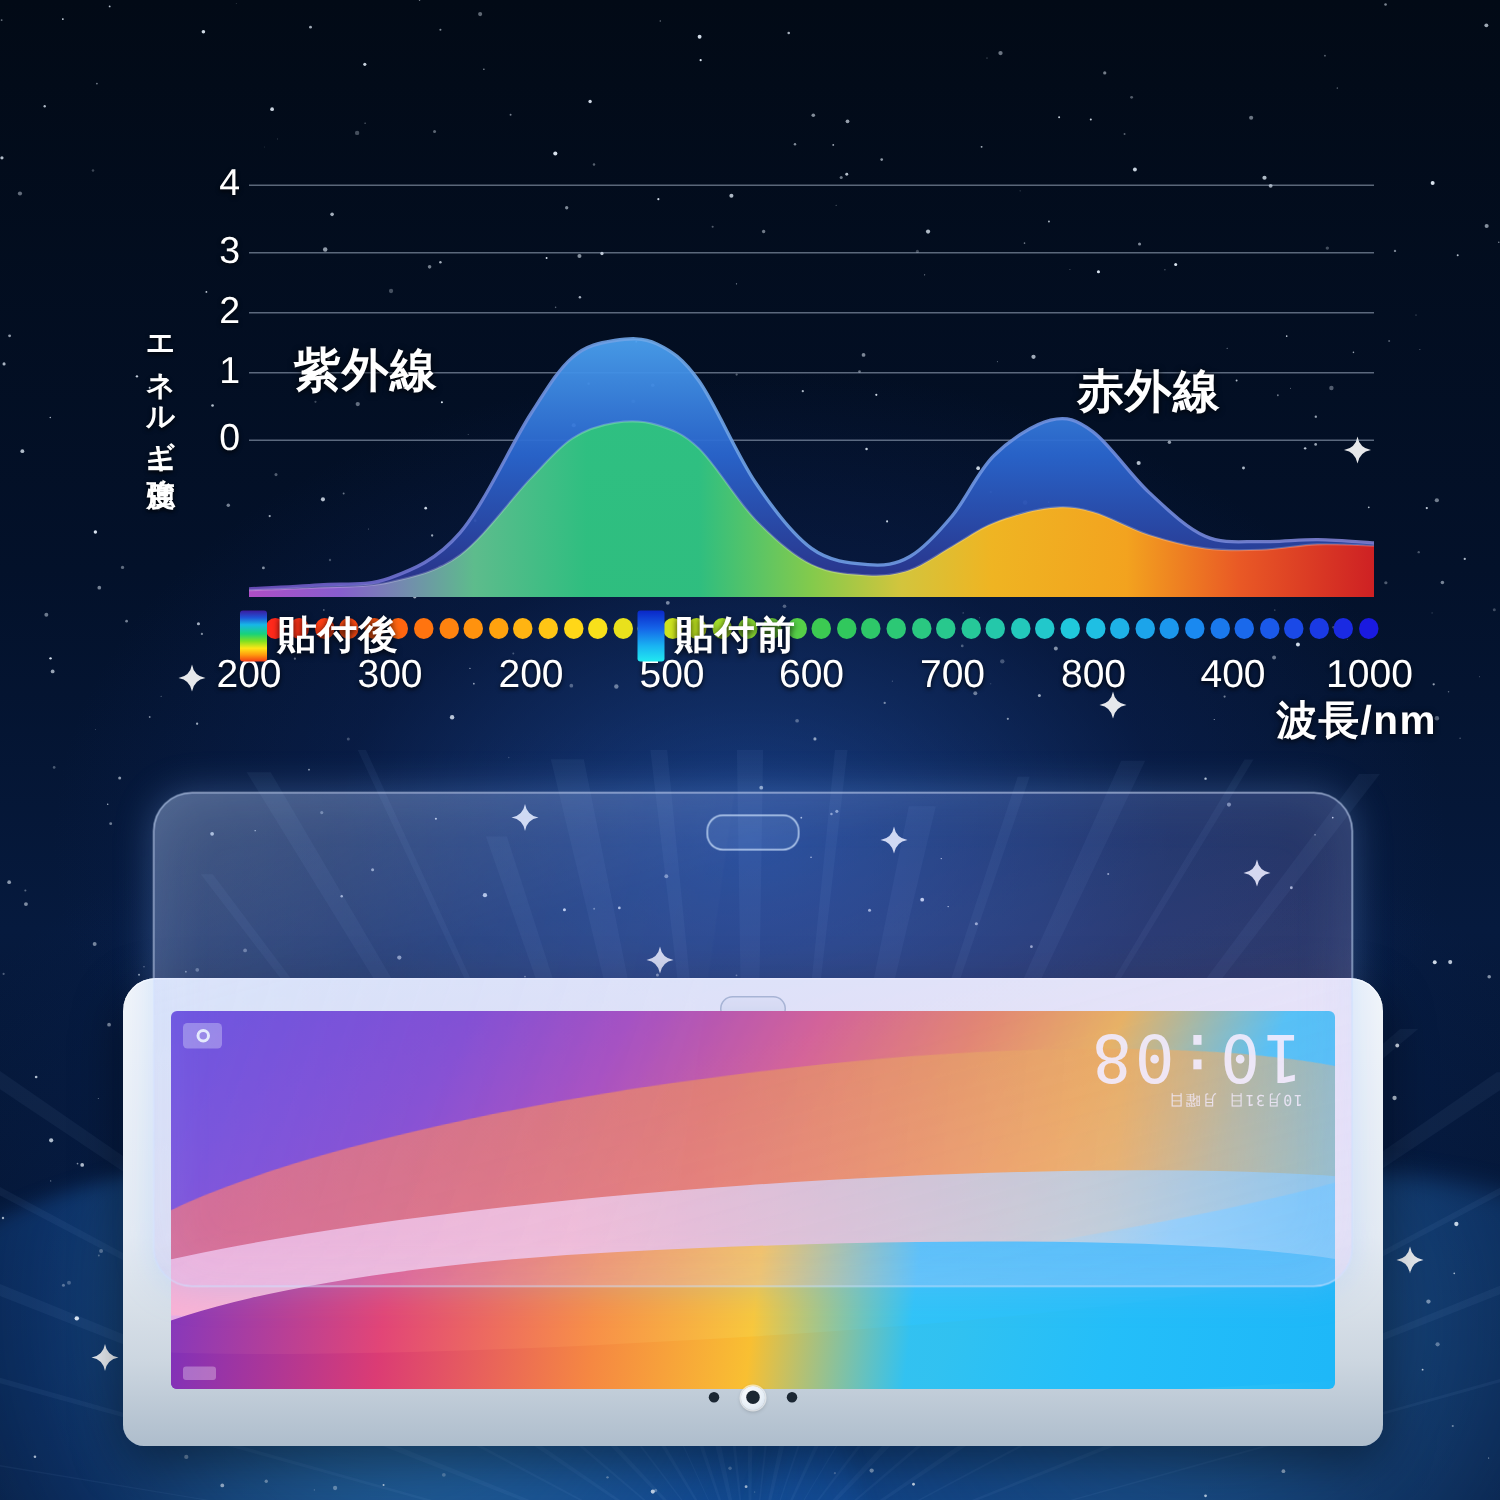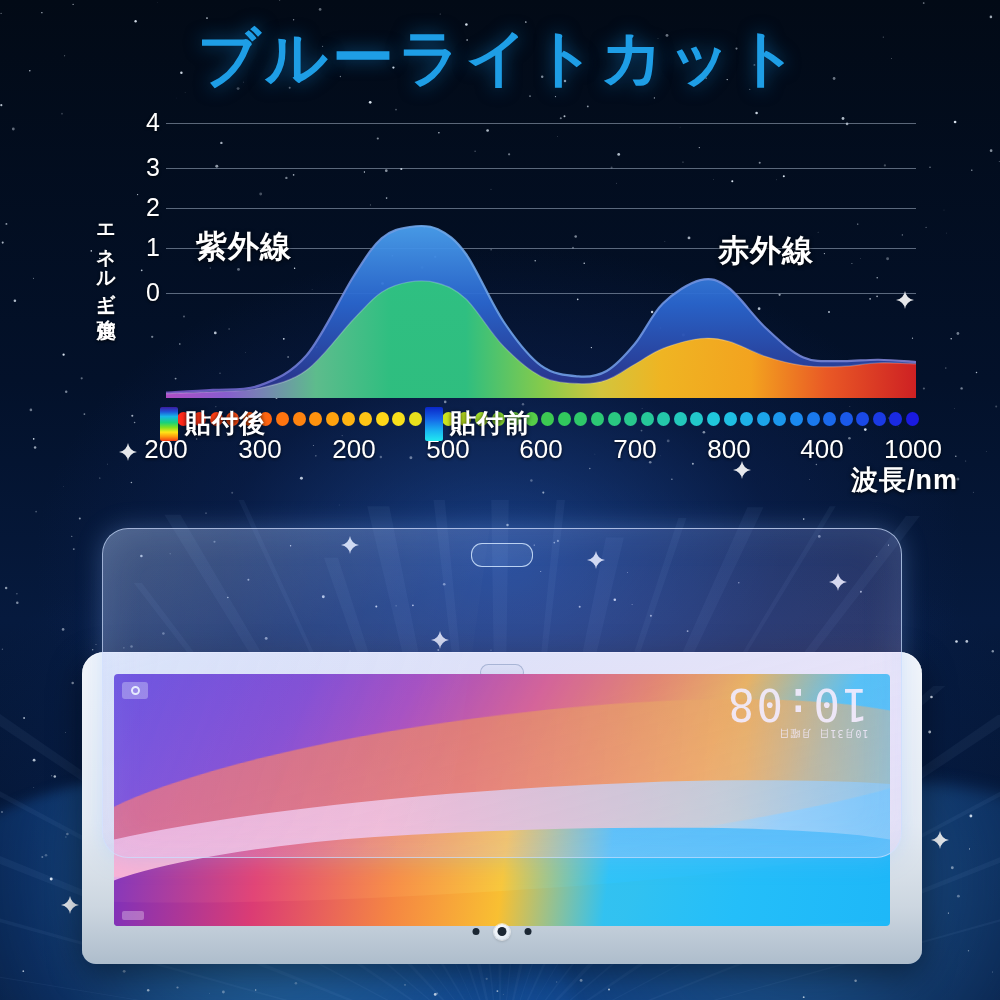--- a/index.html
+++ b/index.html
@@ -567,21 +567,20 @@
         <path d="M 905 291 Q 906.3 298.7 914 300 Q 906.3 301.3 905 309 Q 903.7 301.3 896 300 Q 903.7 298.7 905 291 Z" fill="#ffffff"></path>
       </g>
       <g opacity="0.9">
         <path d="M 70 896 Q 71.3 903.7 79 905 Q 71.3 906.3 70 914 Q 68.7 906.3 61 905 Q 68.7 903.7 70 896 Z" fill="#ffffff"></path>
       </g>
       <g opacity="0.9">
         <path d="M 940 831 Q 941.3 838.7 949 840 Q 941.3 841.3 940 849 Q 938.7 841.3 931 840 Q 938.7 838.7 940 831 Z" fill="#ffffff"></path>
       </g>
     </svg>
 
-  <div class="title">ブルーライトカット</div>
 
   <div class="chart-wrap">
 
     <div class="ylabel">エネルギー強度</div>
 
     <div class="gridline" style="top:23px"></div>
     <div class="gridline" style="top:68px"></div>
     <div class="gridline" style="top:108px"></div>
     <div class="gridline" style="top:148px"></div>
     <div class="gridline" style="top:193px"></div>
@@ -631,21 +630,21 @@
       </defs>
       <g id="curves">
           <path d="M 0.00 174.60 C 7.81 174.15, 31.25 173.10, 46.88 171.90 C 62.50 170.70, 78.13 173.18, 93.75 167.40 C 109.38 161.63, 125.00 155.40, 140.63 137.25 C 156.25 119.10, 175.00 78.00, 187.50 58.50 C 200.00 39.00, 206.25 28.50, 215.62 20.25 C 225.00 12.00, 234.38 10.50, 243.75 9.00 C 253.13 7.50, 262.50 6.75, 271.88 11.25 C 281.25 15.75, 289.06 20.63, 300.00 36.00 C 310.94 51.38, 325.00 84.90, 337.50 103.50 C 350.00 122.10, 362.50 138.45, 375.00 147.60 C 387.50 156.75, 401.56 157.50, 412.50 158.40 C 423.44 159.30, 431.25 158.40, 440.63 153.00 C 450.00 147.60, 459.38 137.25, 468.75 126.00 C 478.13 114.75, 485.94 96.15, 496.88 85.50 C 507.81 74.85, 523.44 64.72, 534.38 62.10 C 545.31 59.47, 551.56 61.72, 562.50 69.75 C 573.44 77.77, 587.50 98.63, 600.00 110.25 C 612.50 121.88, 625.00 134.03, 637.50 139.50 C 650.00 144.97, 662.50 142.72, 675.00 143.10 C 687.50 143.47, 700.00 141.60, 712.50 141.75 C 725.00 141.90, 743.75 143.63, 750.00 144.00 L 750 180 L 0 180 Z" fill="url(#gradBeforeV)" opacity="0.95"></path>
           <path d="M 0.00 174.60 C 7.81 174.15, 31.25 173.10, 46.88 171.90 C 62.50 170.70, 78.13 173.18, 93.75 167.40 C 109.38 161.63, 125.00 155.40, 140.63 137.25 C 156.25 119.10, 175.00 78.00, 187.50 58.50 C 200.00 39.00, 206.25 28.50, 215.62 20.25 C 225.00 12.00, 234.38 10.50, 243.75 9.00 C 253.13 7.50, 262.50 6.75, 271.88 11.25 C 281.25 15.75, 289.06 20.63, 300.00 36.00 C 310.94 51.38, 325.00 84.90, 337.50 103.50 C 350.00 122.10, 362.50 138.45, 375.00 147.60 C 387.50 156.75, 401.56 157.50, 412.50 158.40 C 423.44 159.30, 431.25 158.40, 440.63 153.00 C 450.00 147.60, 459.38 137.25, 468.75 126.00 C 478.13 114.75, 485.94 96.15, 496.88 85.50 C 507.81 74.85, 523.44 64.72, 534.38 62.10 C 545.31 59.47, 551.56 61.72, 562.50 69.75 C 573.44 77.77, 587.50 98.63, 600.00 110.25 C 612.50 121.88, 625.00 134.03, 637.50 139.50 C 650.00 144.97, 662.50 142.72, 675.00 143.10 C 687.50 143.47, 700.00 141.60, 712.50 141.75 C 725.00 141.90, 743.75 143.63, 750.00 144.00" fill="none" stroke="url(#beforeEdge)" stroke-width="2.2" opacity="0.9"></path>
           <path d="M 0.00 175.50 C 7.81 175.20, 31.25 174.60, 46.88 173.70 C 62.50 172.80, 78.13 173.70, 93.75 170.10 C 109.38 166.50, 125.00 163.57, 140.63 152.10 C 156.25 140.63, 175.00 114.22, 187.50 101.25 C 200.00 88.28, 206.25 80.47, 215.62 74.25 C 225.00 68.03, 234.38 65.40, 243.75 63.90 C 253.13 62.40, 262.50 62.40, 271.88 65.25 C 281.25 68.10, 289.06 70.50, 300.00 81.00 C 310.94 91.50, 325.00 115.35, 337.50 128.25 C 350.00 141.15, 362.50 152.18, 375.00 158.40 C 387.50 164.63, 401.56 165.00, 412.50 165.60 C 423.44 166.20, 431.25 165.22, 440.63 162.00 C 450.00 158.78, 459.38 151.50, 468.75 146.25 C 478.13 141.00, 485.94 134.78, 496.88 130.50 C 507.81 126.22, 523.44 121.80, 534.38 120.60 C 545.31 119.40, 551.56 120.30, 562.50 123.30 C 573.44 126.30, 587.50 134.55, 600.00 138.60 C 612.50 142.65, 625.00 145.95, 637.50 147.60 C 650.00 149.25, 662.50 148.95, 675.00 148.50 C 687.50 148.05, 700.00 145.35, 712.50 144.90 C 725.00 144.45, 743.75 145.65, 750.00 145.80 L 750 180 L 0 180 Z" fill="url(#gradAfter)" opacity="0.97"></path>
           <path d="M 0.00 175.50 C 7.81 175.20, 31.25 174.60, 46.88 173.70 C 62.50 172.80, 78.13 173.70, 93.75 170.10 C 109.38 166.50, 125.00 163.57, 140.63 152.10 C 156.25 140.63, 175.00 114.22, 187.50 101.25 C 200.00 88.28, 206.25 80.47, 215.62 74.25 C 225.00 68.03, 234.38 65.40, 243.75 63.90 C 253.13 62.40, 262.50 62.40, 271.88 65.25 C 281.25 68.10, 289.06 70.50, 300.00 81.00 C 310.94 91.50, 325.00 115.35, 337.50 128.25 C 350.00 141.15, 362.50 152.18, 375.00 158.40 C 387.50 164.63, 401.56 165.00, 412.50 165.60 C 423.44 166.20, 431.25 165.22, 440.63 162.00 C 450.00 158.78, 459.38 151.50, 468.75 146.25 C 478.13 141.00, 485.94 134.78, 496.88 130.50 C 507.81 126.22, 523.44 121.80, 534.38 120.60 C 545.31 119.40, 551.56 120.30, 562.50 123.30 C 573.44 126.30, 587.50 134.55, 600.00 138.60 C 612.50 142.65, 625.00 145.95, 637.50 147.60 C 650.00 149.25, 662.50 148.95, 675.00 148.50 C 687.50 148.05, 700.00 145.35, 712.50 144.90 C 725.00 144.45, 743.75 145.65, 750.00 145.80" fill="none" stroke="rgba(255,255,255,0.22)" stroke-width="1.4"></path>
         </g>
     </svg>
 
     <div class="annot" style="left:196px; top:126px">紫外線</div>
-    <div class="annot" style="left:718px; top:130px">赤外線</div>
+    <div class="annot" style="left:718px; top:140px">赤外線</div>
 
     <div class="spectrum-dots" id="spectrum">
         <i style="left: 0px; background: rgb(255, 29, 29);"></i>
         <i style="left: 16.5778px; background: rgb(255, 41, 27);"></i>
         <i style="left: 33.1556px; background: rgb(255, 52, 24);"></i>
         <i style="left: 49.7333px; background: rgb(255, 64, 22);"></i>
         <i style="left: 66.3111px; background: rgb(255, 76, 19);"></i>
         <i style="left: 82.8889px; background: rgb(255, 87, 17);"></i>
         <i style="left: 99.4667px; background: rgb(255, 101, 16);"></i>
         <i style="left: 116.044px; background: rgb(255, 116, 15);"></i>

